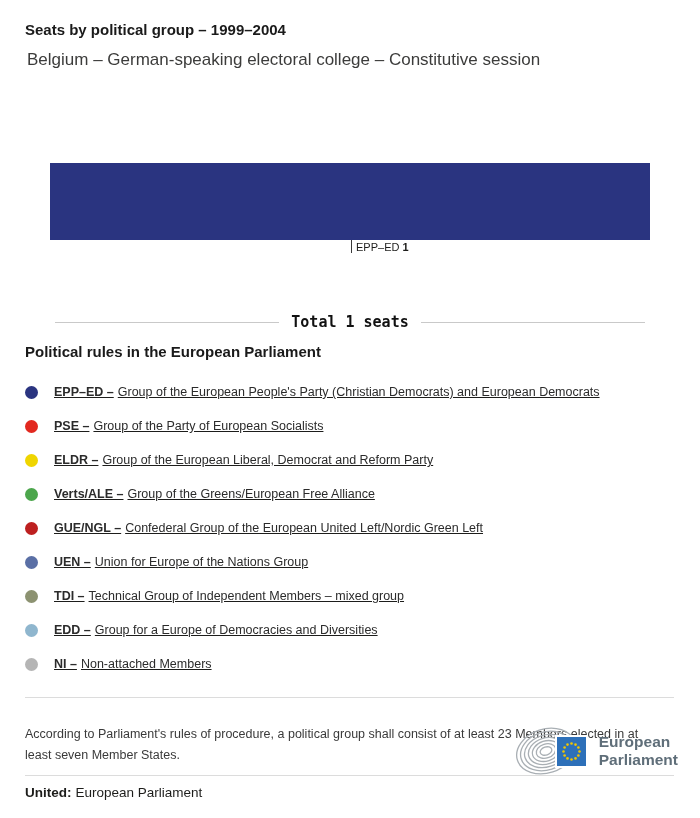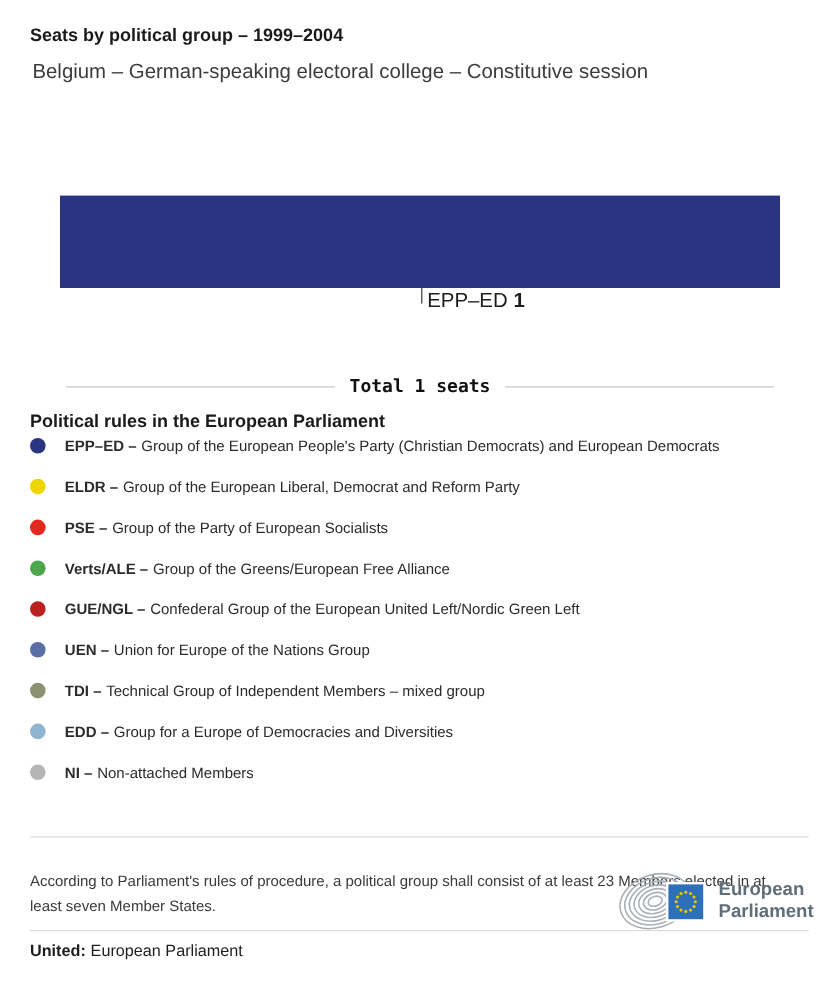--- a/index.html
+++ b/index.html
@@ -34,21 +34,21 @@
   }
   .axis-tick {
     position: absolute;
     left: 351px; top: 240px;
     width: 1px; height: 13px;
     background: #3a3a3a;
   }
   .tick-label {
     position: absolute;
     left: 356px; top: 241px;
-    font-size: 17px;
+    font-size: 11px;
     color: #1d1d1b;
     white-space: nowrap;
   }
   .tick-label .tick-value { font-weight: 700; }
   .total-divider {
     position: absolute;
     left: 55px; right: 55px; top: 313px;
     display: flex;
     align-items: center;
     gap: 12px;
@@ -72,22 +72,23 @@
     font-size: 15px;
     font-weight: 700;
     color: #1a1a1a;
   }
   .legend {
     position: absolute;
     left: 25px; top: 365px; right: 20px;
   }
   .legend-item {
     display: flex;
-    align-items: flex-start;
+    align-items: flex-end;
     height: 34px;
+    text-decoration: underline;
   }
   .dot {
     width: 13px; height: 13px;
     border-radius: 50%;
     flex: 0 0 13px;
     margin-right: 16px;
   }
   .legend-text {
     font-size: 12.5px;
     color: #2b2b2b;
@@ -148,26 +149,26 @@
   </div>
 
   <div class="legend-heading">Political rules in the European Parliament</div>
 
   <div class="legend">
     <div class="legend-item">
       <span class="dot" style="background: rgb(42, 52, 128);"></span>
       <span class="legend-text"><span class="group-abbr">EPP–ED –</span><span>Group of the European People's Party (Christian Democrats) and European Democrats</span></span>
     </div>
     <div class="legend-item">
+      <span class="dot" style="background: rgb(226, 40, 31);"></span>
+      <span class="legend-text"><span class="group-abbr">PSE –</span><span>Group of the Party of European Socialists</span></span>
+    </div>
+    <div class="legend-item">
       <span class="dot" style="background: rgb(239, 213, 0);"></span>
       <span class="legend-text"><span class="group-abbr">ELDR –</span><span>Group of the European Liberal, Democrat and Reform Party</span></span>
-    </div>
-    <div class="legend-item">
-      <span class="dot" style="background: rgb(226, 40, 31);"></span>
-      <span class="legend-text"><span class="group-abbr">PSE –</span><span>Group of the Party of European Socialists</span></span>
     </div>
     <div class="legend-item">
       <span class="dot" style="background: rgb(76, 166, 76);"></span>
       <span class="legend-text"><span class="group-abbr">Verts/ALE –</span><span>Group of the Greens/European Free Alliance</span></span>
     </div>
     <div class="legend-item">
       <span class="dot" style="background: rgb(189, 32, 32);"></span>
       <span class="legend-text"><span class="group-abbr">GUE/NGL –</span><span>Confederal Group of the European United Left/Nordic Green Left</span></span>
     </div>
     <div class="legend-item">

